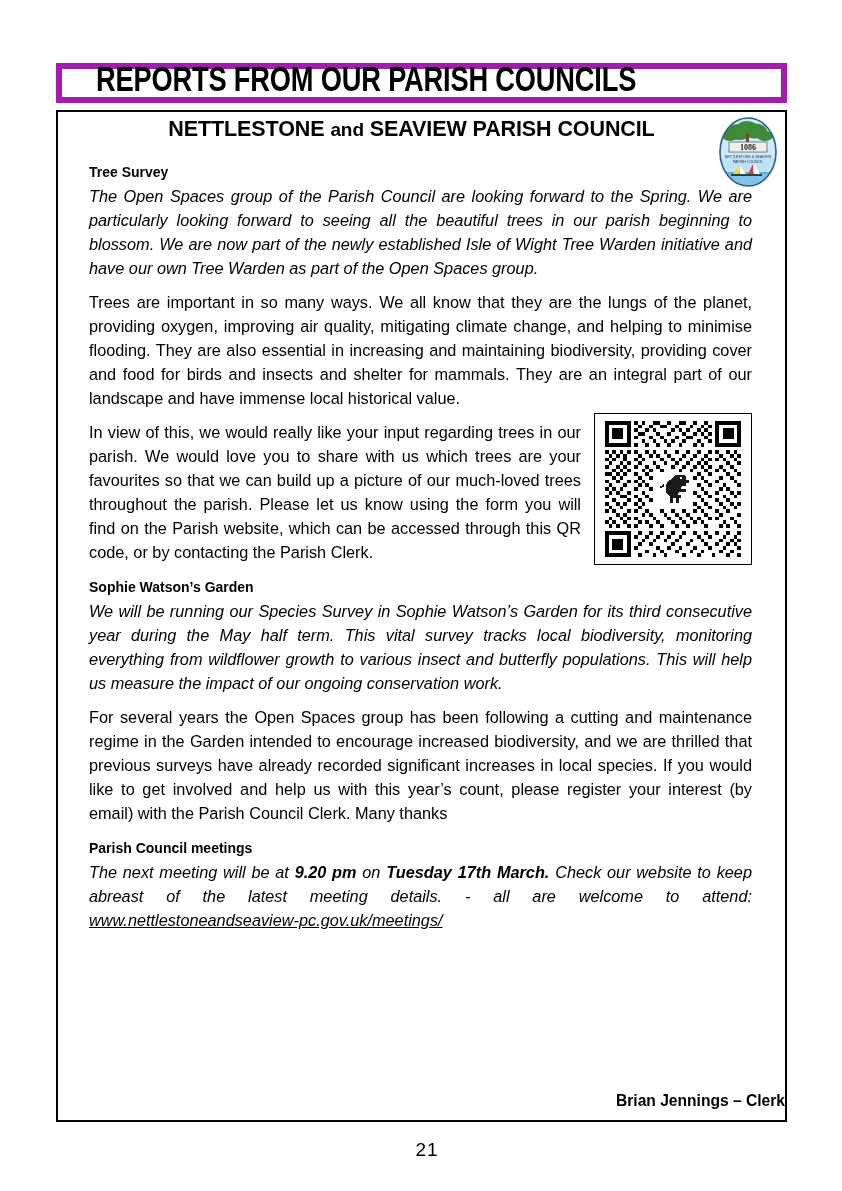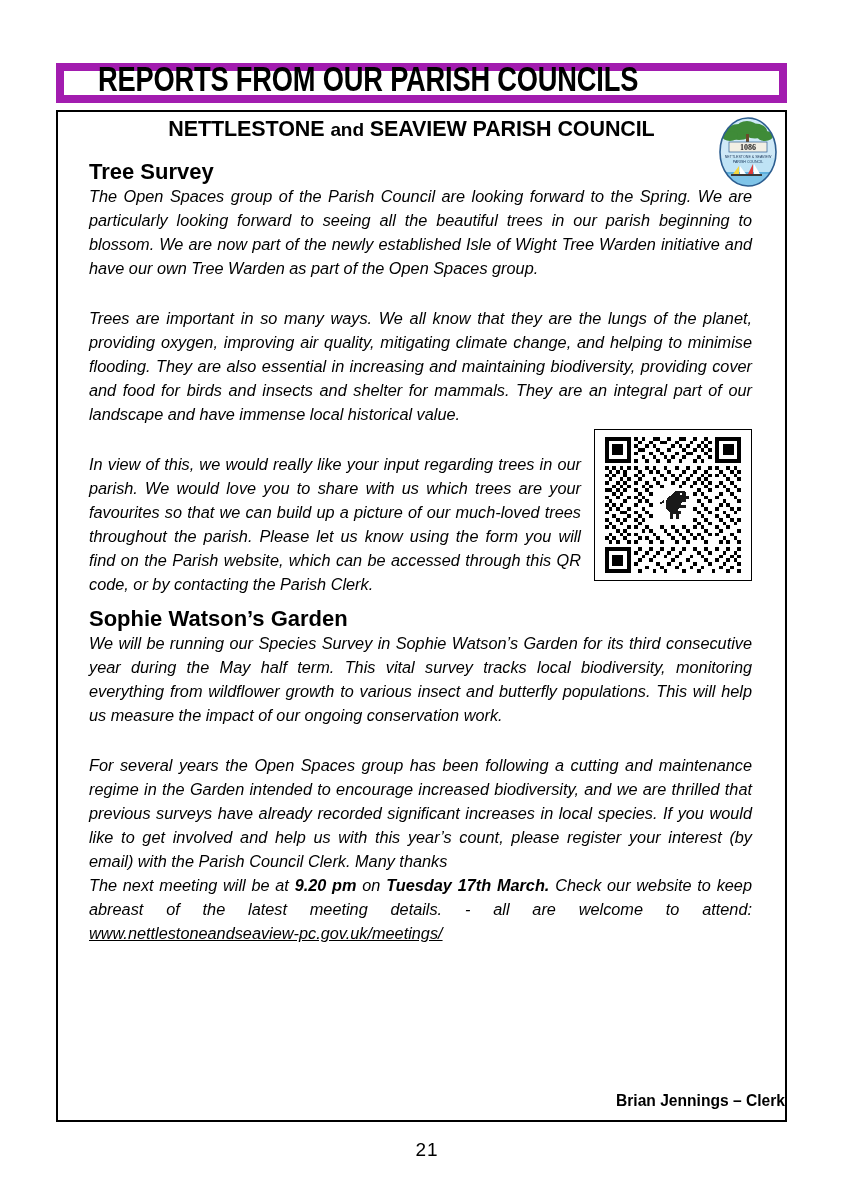--- a/index.html
+++ b/index.html
@@ -25,21 +25,21 @@
     height: 1191px;
   }
 
   
   .banner-box {
     position: absolute;
     left: 56px;
     top: 63px;
     width: 731px;
     height: 40px;
-    border: 8px solid #a21caf;
+    border: 6px solid #a21caf;
     box-sizing: border-box;
     background: #ffffff;
   }
   .banner-title {
     position: absolute;
     left: 34px;
     top: 50%;
     transform: translateY(-52%);
     font-family: "Liberation Sans Narrow", "Liberation Sans", sans-serif;
     font-weight: 700;
@@ -92,33 +92,32 @@
   .article {
     position: absolute;
     left: 31px;
     top: 48px;
     width: 663px;
     font-size: 16.3px;
     line-height: 24px;
   }
   .sub-head {
     font-weight: 700;
-    font-size: 22px;
+    font-size: 14px;
     line-height: 24px;
     margin: 0;
   }
   .para {
     margin: 0;
     text-align: justify;
     text-justify: inter-word;
     hyphens: none;
   }
   .para.gap {
-    margin-top: 26px;
-    font-style: italic;
+    margin-top: 10px;
   }
   .para.tight {
     margin-top: 0;
     font-style: italic;
   }
   .para b, .para strong {
     font-weight: 700;
   }
   .link-underline {
     text-decoration: underline;
@@ -620,20 +619,21 @@
           </div>
         </div>
       </div>
 
       <p class="para gap">In view of this, we would really like your input regarding trees in our parish. We would love you to share with us which trees are your favourites so that we can build up a picture of our much-loved trees throughout the parish. Please let us know using the form you will find on the Parish website, which can be accessed through this QR code, or by contacting the Parish Clerk.</p>
 
       <div class="sub-head" style="margin-top:11px;">Sophie Watson’s Garden</div>
       <p class="para tight">We will be running our Species Survey in Sophie Watson’s Garden for its third consecutive year during the May half term. This vital survey tracks local biodiversity, monitoring everything from wildflower growth to various insect and butterfly populations. This will help us measure the impact of our ongoing conservation work.</p>
       <p class="para gap">For several years the Open Spaces group has been following a cutting and maintenance regime in the Garden intended to encourage increased biodiversity, and we are thrilled that previous surveys have already recorded significant increases in local species. If you would like to get involved and help us with this year’s count, please register your interest (by email) with the Parish Council Clerk. Many thanks</p>
 
+      <div class="sub-head" style="margin-top:11px;">Parish Council meetings</div>
       <p class="para tight"><span>The next meeting will be at </span><b>9.20 pm</b><span> on </span><b>Tuesday 17th March.</b><span> Check our website to keep abreast of the latest meeting details. - all are welcome to attend: </span><span class="link-underline">www.nettlestoneandseaview-pc.gov.uk/meetings/</span></p>
 
     </div>
 
     <div class="contact">
       <div>Brian Jennings – Clerk</div>
     </div>
 
   </div>
 

